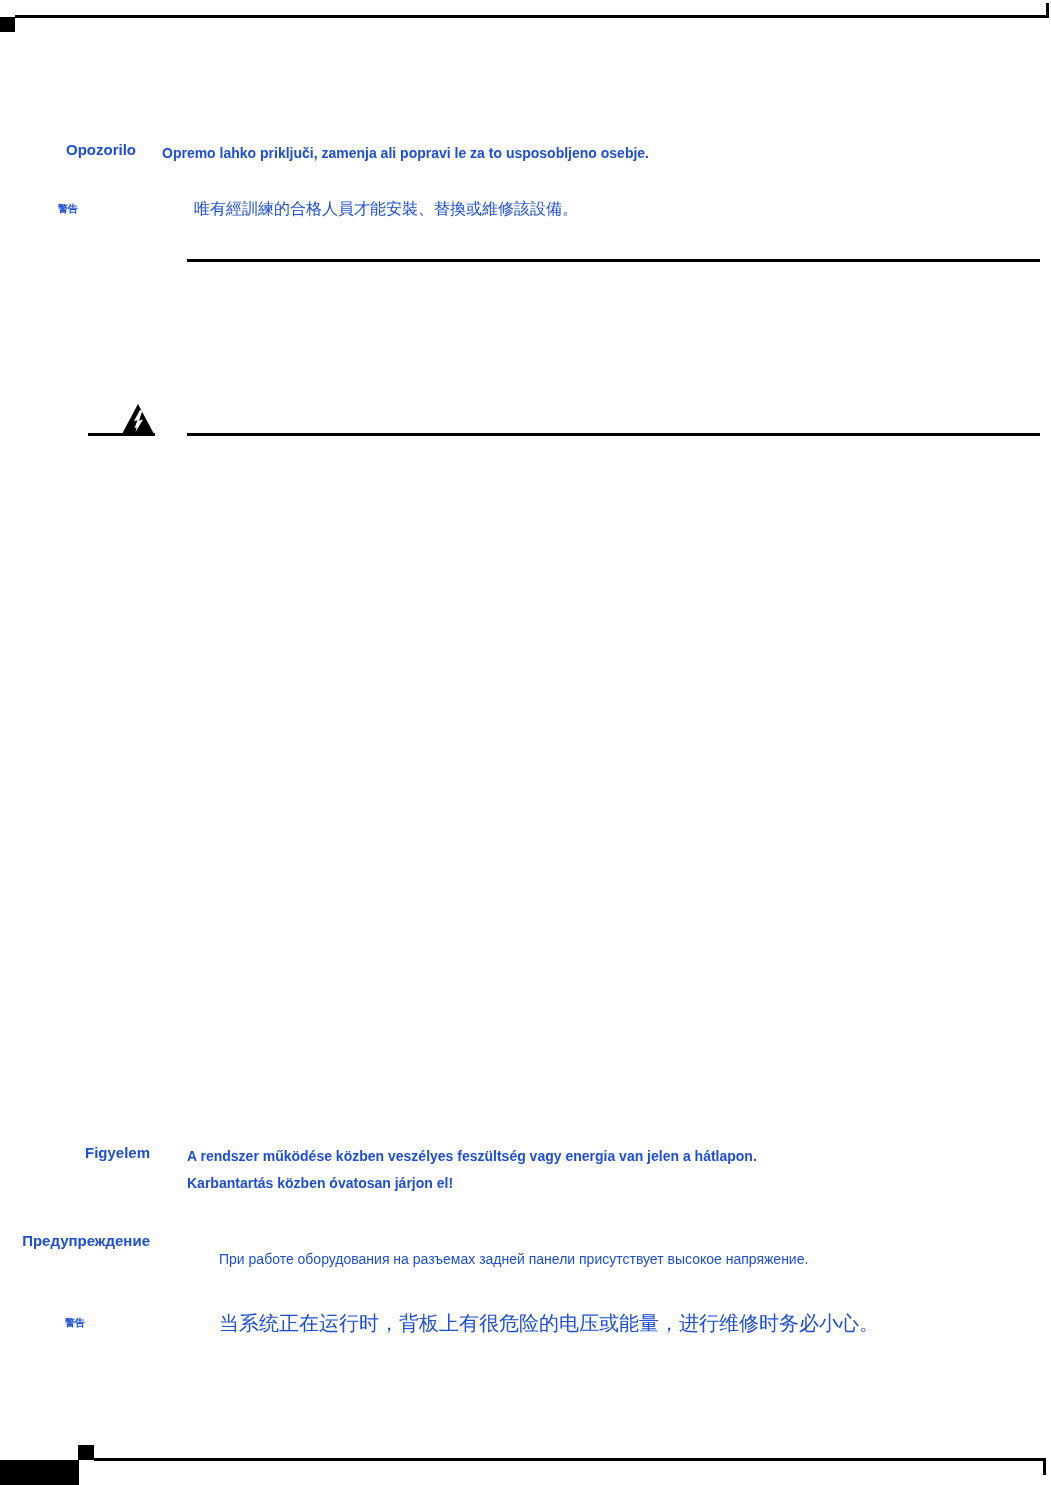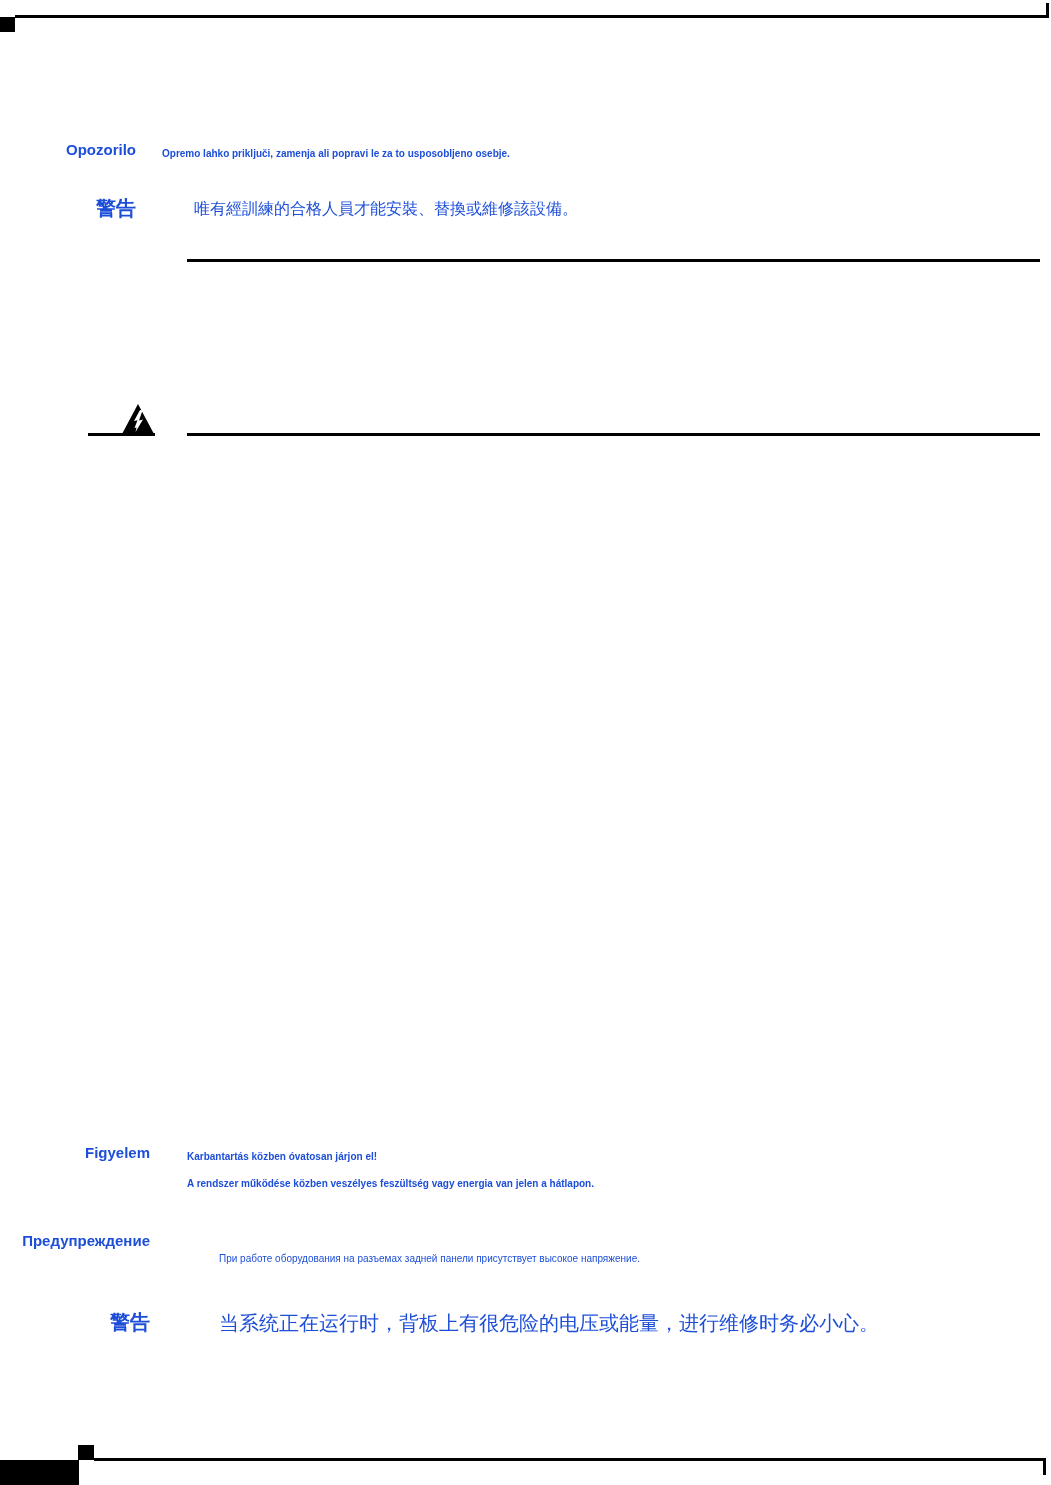--- a/index.html
+++ b/index.html
@@ -32,32 +32,32 @@
   .wrow { position:absolute; left:0; width:1051px; }
   .wlabel {
     position:absolute; left:0; top:0;
     text-align:right;
     font-weight:bold;
     font-size:15px; line-height:19px;
     white-space:nowrap;
   }
   .wbody {
     position:absolute; top:0;
-    font-size:10px; line-height:27px;
+    font-size:14px; line-height:27px;
     white-space:nowrap;
   }
   .g1 .wlabel { width:136px; }
   .g1 .wbody  { left:162px; }
   .g2 .wlabel { width:150px; }
   .g2 .wbody  { left:187px; }
 
   .bold   { font-weight:bold; }
   .normal { font-weight:normal;padding-left:32px; }
   .cjk    { font-size:16px; line-height:20px; }
-  .cjk-label { font-size:20px; }
+  .cjk-label { font-size:10px;text-align:center; }
   .ru     { line-height:24px;margin-top:16px; }
 
   .row-sl  { top:140px; }
   .row-zht { top:199px; }
   .row-hu  { top:1143px; }
   .row-ru  { top:1231px; }
   .row-zhs { top:1313px; }
 
   .warn-icon { position:absolute; left:122px; top:404px; width:32px; height:30px; }
 </style>
@@ -85,22 +85,22 @@
   <div class="mark rule-short"></div>
   <div class="mark rule-2"></div>
   <svg class="warn-icon" viewBox="0 0 32 30" xmlns="http://www.w3.org/2000/svg" aria-hidden="true">
     <polygon points="16,0 32,30 0,30" fill="#000000"></polygon>
     <polygon points="18,6 12,17 15.5,16.2 12.5,24 14.5,23.4 13.5,28 21,15.5 17,16.5 20.5,6.5" fill="#ffffff"></polygon>
   </svg>
 
   <div class="wrow g2 row-hu">
     <div class="wlabel">Figyelem</div>
     <div class="wbody bold">
+      <span style="display:block">A rendszer működése közben veszélyes feszültség vagy energia van jelen a hátlapon.</span>
       <span style="display:block">Karbantartás közben óvatosan járjon el!</span>
-      <span style="display:block">A rendszer működése közben veszélyes feszültség vagy energia van jelen a hátlapon.</span>
     </div>
   </div>
 
   <div class="wrow g2 row-ru">
     <div class="wlabel">Предупреждение</div>
     <div class="wbody normal ru">
       <span style="display:block">При работе оборудования на разъемах задней панели присутствует высокое напряжение.</span>
     </div>
   </div>
 

